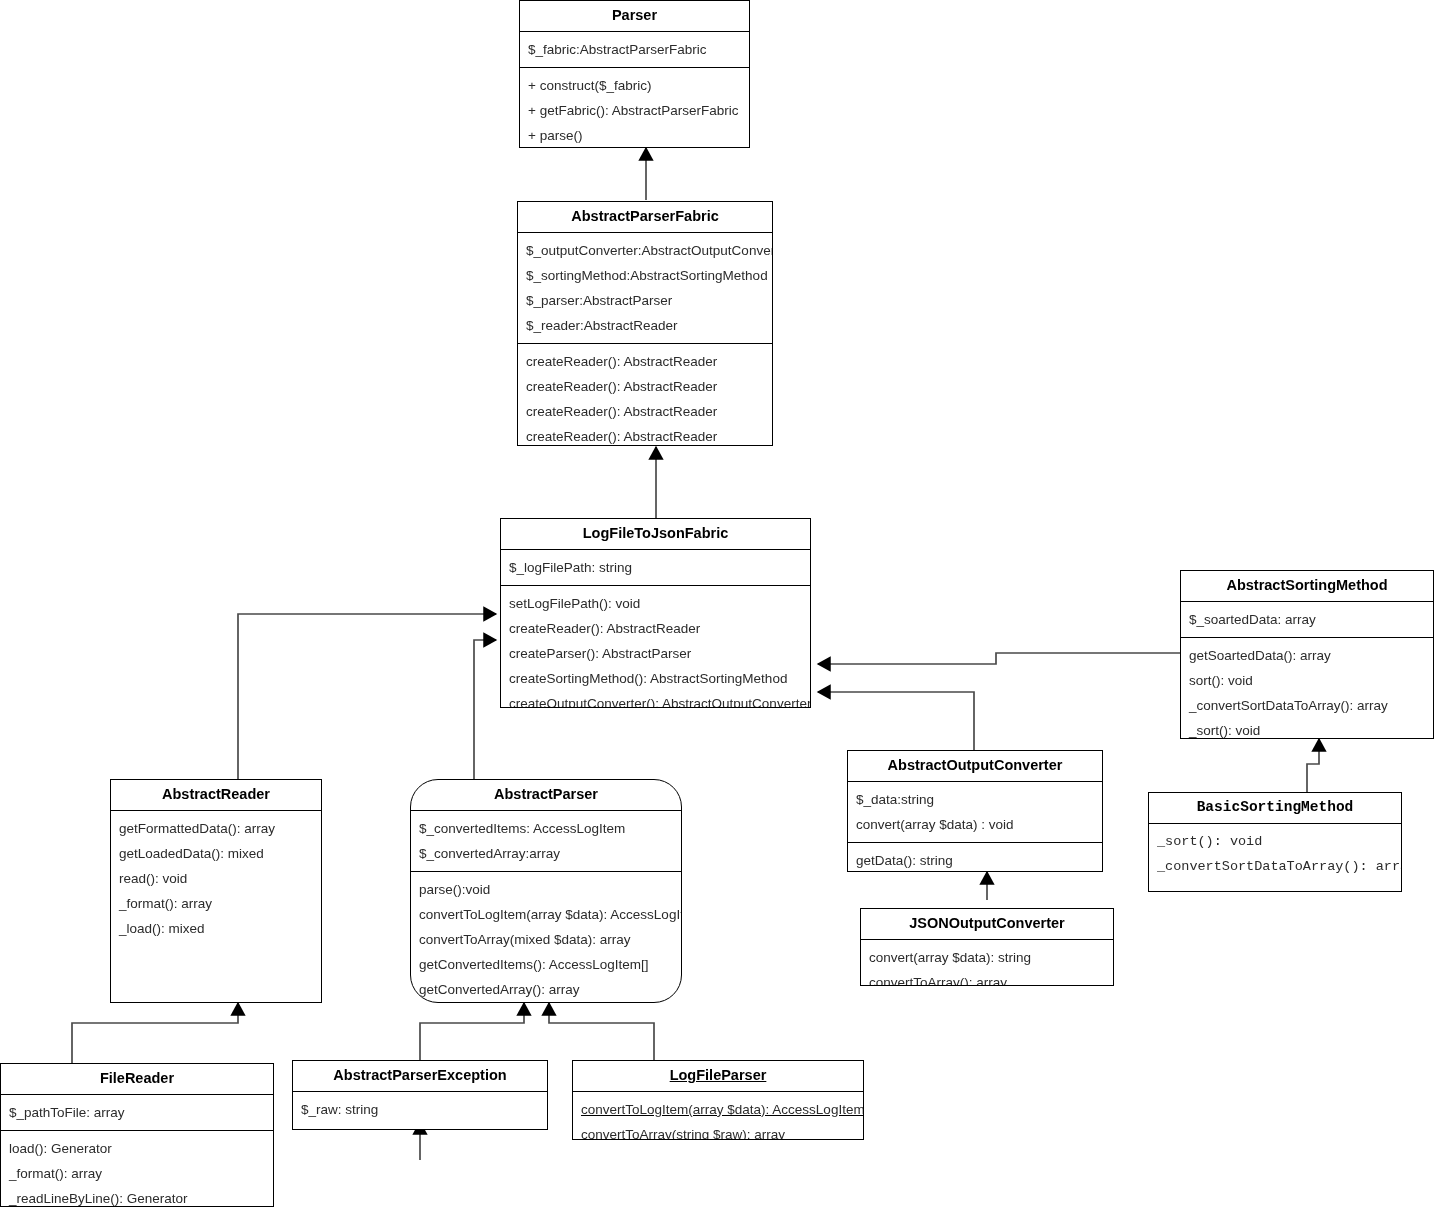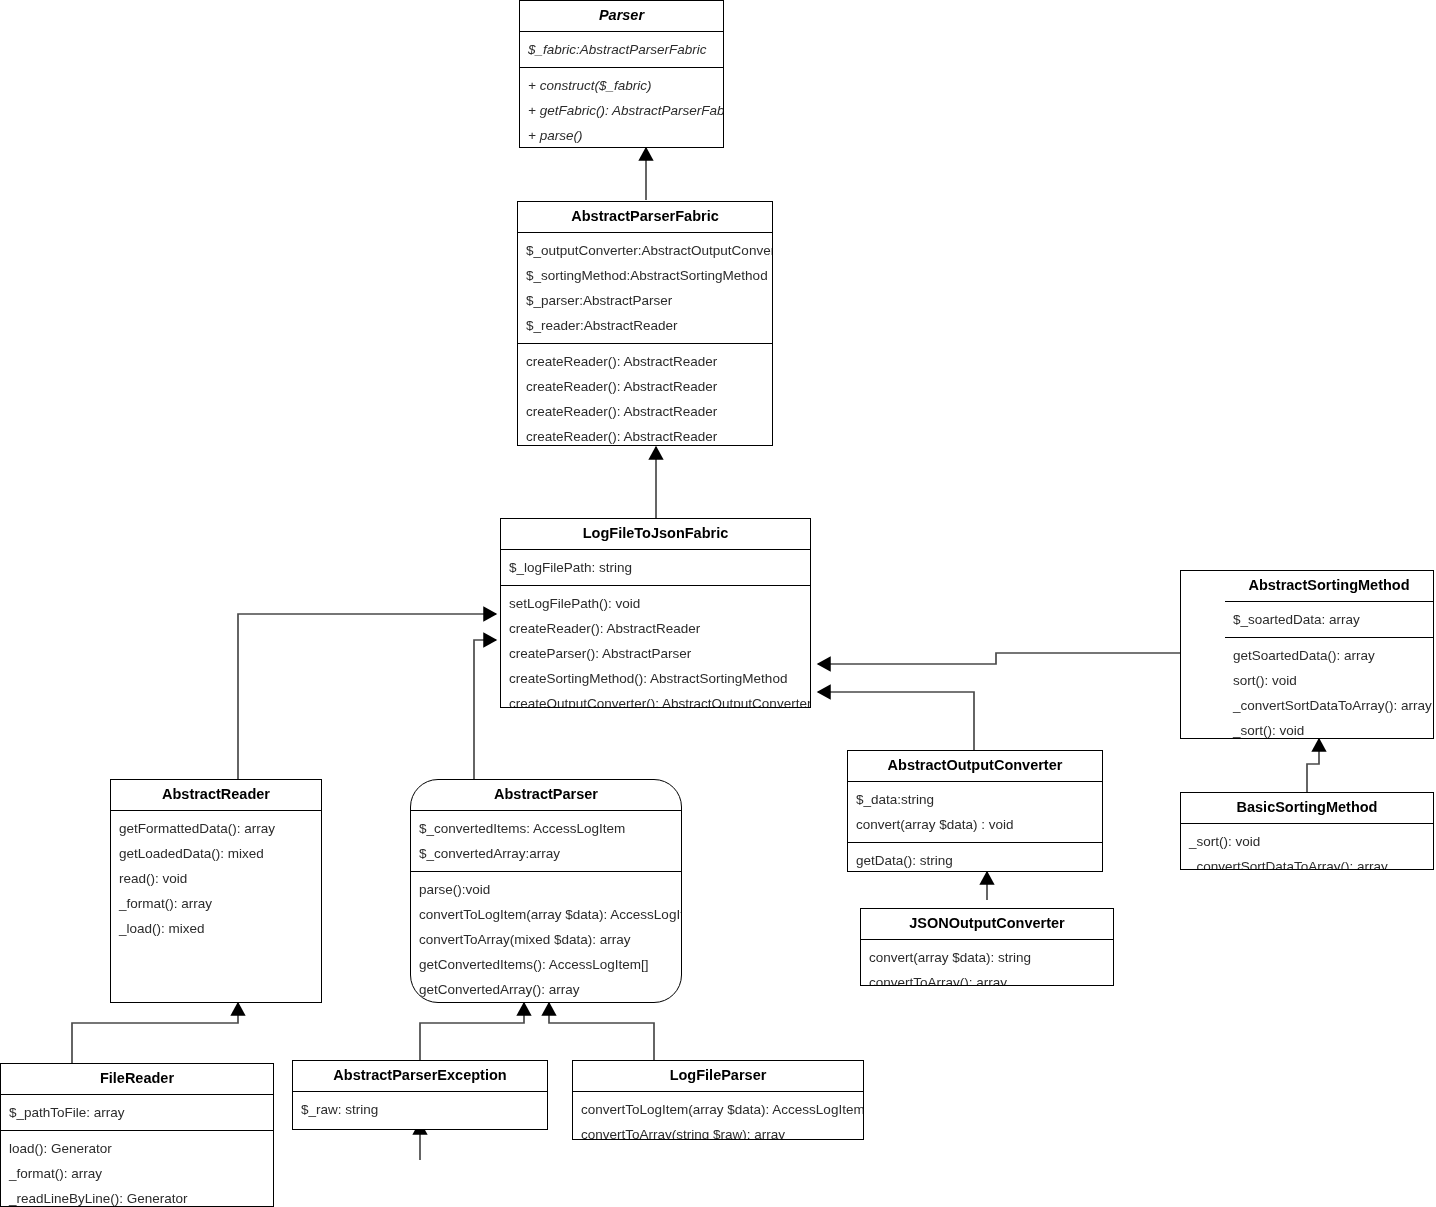--- a/index.html
+++ b/index.html
@@ -114,21 +114,21 @@
       <path d="M 420 1160 L 420 1122" marker-end="url(#triArrow)"></path>
 
        AbstractOutputConverter (generalization) --&gt;
       <path d="M 987 900 L 987 872" marker-end="url(#triArrow)"></path>
 
        AbstractSortingMethod (generalization) --&gt;
       <path d="M 1307 792 L 1307 764 L 1319 764 L 1319 739" marker-end="url(#triArrow)"></path>
     </g>
   </svg>
 
-  <div class="uml-class" style="left:519px; top:0px; width:205px; height:148px;font-style:italic;">
+  <div class="uml-class" style="left:519px; top:0px; width:231px; height:148px;">
     <div class="uml-title">Parser</div>
     <div class="compartment">
       <div class="uml-row">$_fabric:AbstractParserFabric</div>
     </div>
     <div class="compartment">
       <div class="uml-row">+ construct($_fabric)</div>
       <div class="uml-row">+ getFabric(): AbstractParserFabric</div>
       <div class="uml-row">+ parse()</div>
     </div>
   </div>
@@ -201,34 +201,34 @@
   </div>
 
   <div class="uml-class" style="left:860px; top:900px; width:254px; height:78px;margin-top:8px;">
     <div class="uml-title">JSONOutputConverter</div>
     <div class="compartment">
       <div class="uml-row">convert(array $data): string</div>
       <div class="uml-row">convertToArray(): array</div>
     </div>
   </div>
 
-  <div class="uml-class" style="left:1180px; top:570px; width:254px; height:169px;padding-left:44px;">
+  <div class="uml-class" style="left:1180px; top:570px; width:254px; height:169px;">
     <div class="uml-title">AbstractSortingMethod</div>
     <div class="compartment">
       <div class="uml-row">$_soartedData: array</div>
     </div>
     <div class="compartment">
       <div class="uml-row">getSoartedData(): array</div>
       <div class="uml-row">sort(): void</div>
       <div class="uml-row">_convertSortDataToArray(): array</div>
       <div class="uml-row">_sort(): void</div>
     </div>
   </div>
 
-  <div class="uml-class" style="left:1180px; top:792px; width:254px; height:78px;">
+  <div class="uml-class" style="left:1148px; top:792px; width:254px; height:100px;font-family:Liberation Mono, monospace;">
     <div class="uml-title">BasicSortingMethod</div>
     <div class="compartment">
       <div class="uml-row">_sort(): void</div>
       <div class="uml-row">_convertSortDataToArray(): array</div>
     </div>
   </div>
 
   <div class="uml-class" style="left:0px; top:1063px; width:274px; height:144px;">
     <div class="uml-title">FileReader</div>
     <div class="compartment">
@@ -242,21 +242,21 @@
   </div>
 
   <div class="uml-class" style="left:292px; top:1060px; width:256px; height:70px;">
     <div class="uml-title">AbstractParserException</div>
     <div class="compartment">
       <div class="uml-row">$_raw: string</div>
     </div>
   </div>
 
 
-  <div class="uml-class" style="left:572px; top:1060px; width:292px; height:80px;">
+  <div class="uml-class" style="left:572px; top:1060px; width:292px; height:80px;text-decoration:underline;">
     <div class="uml-title">LogFileParser</div>
     <div class="compartment">
       <div class="uml-row">convertToLogItem(array $data): AccessLogItem</div>
       <div class="uml-row">convertToArray(string $raw): array</div>
     </div>
   </div>
 
 </div>
 
 </body></html>

